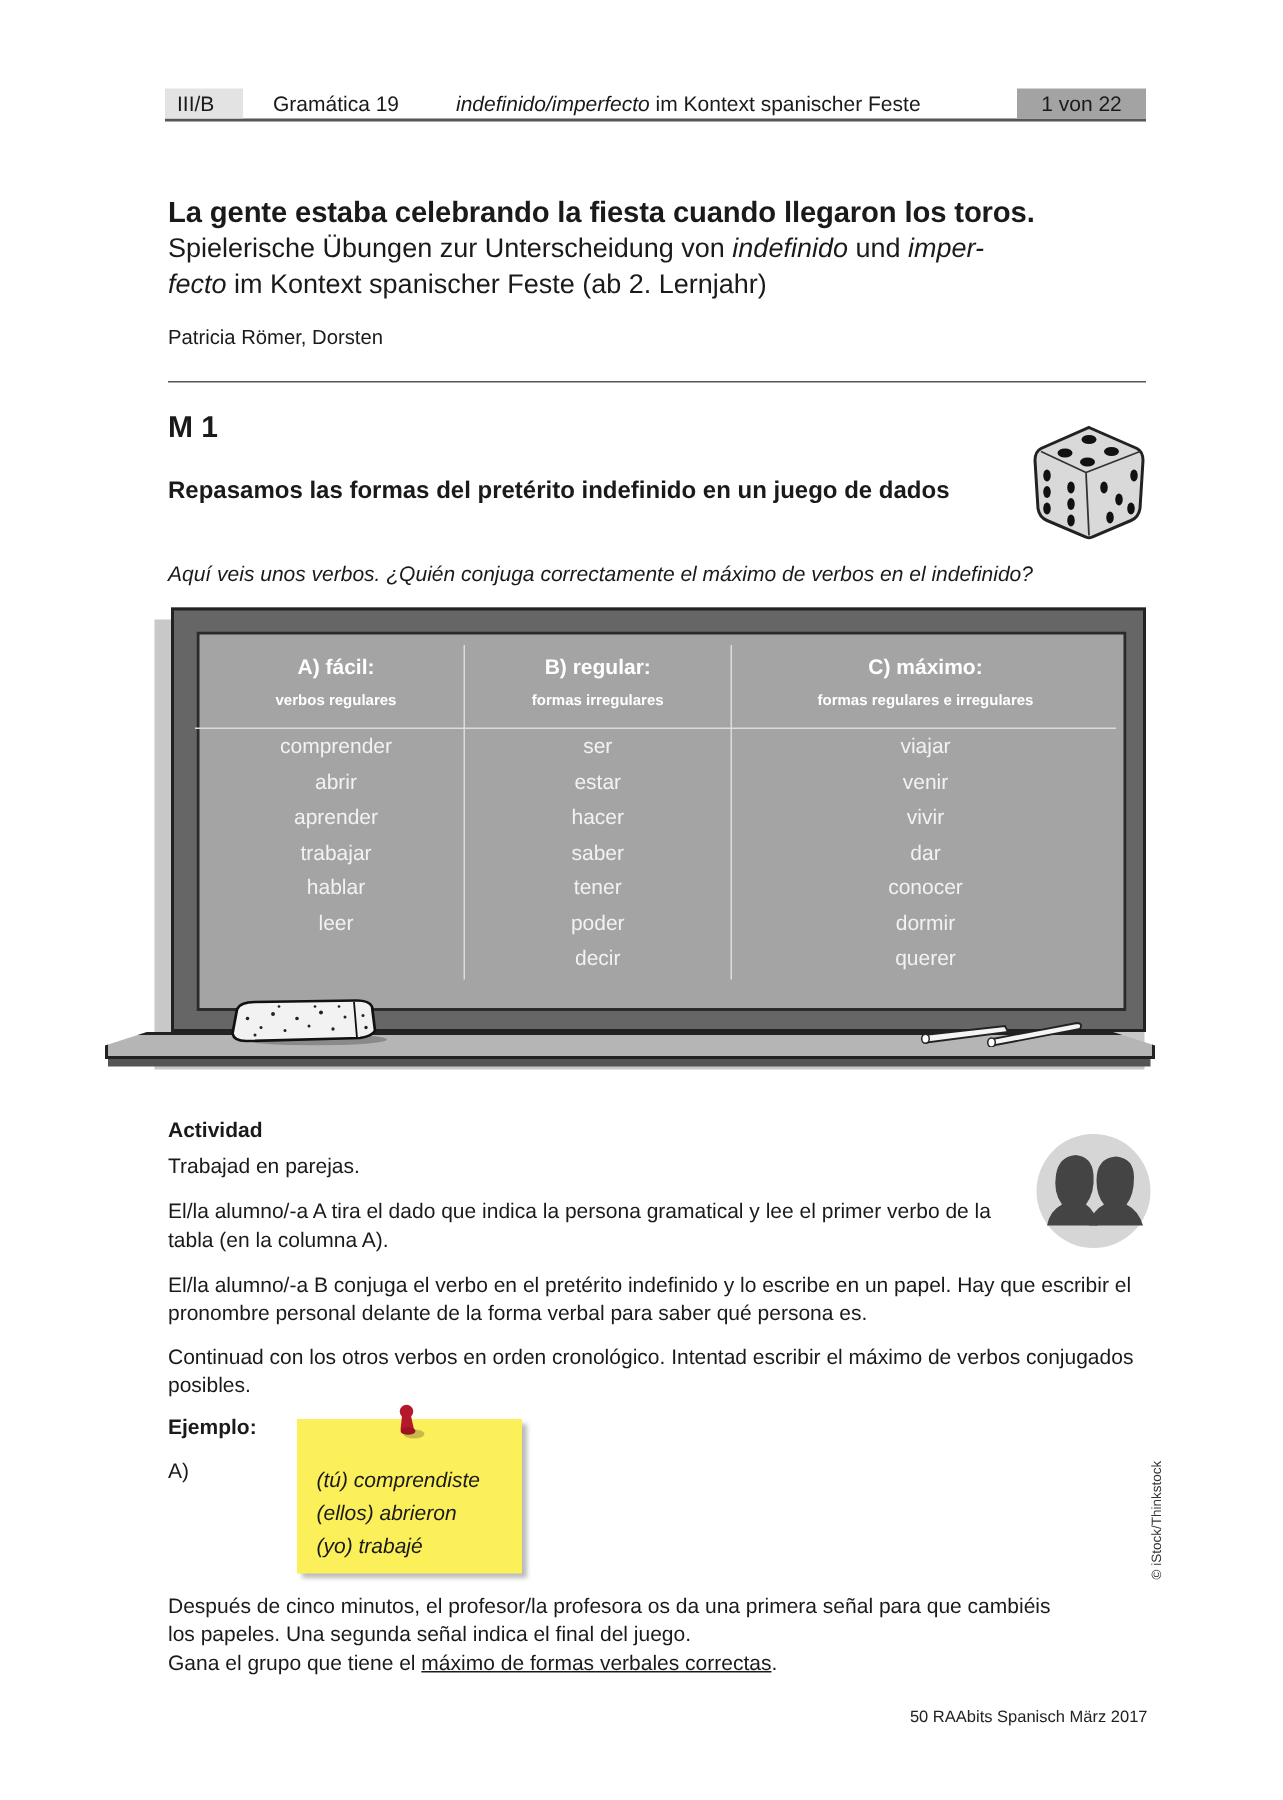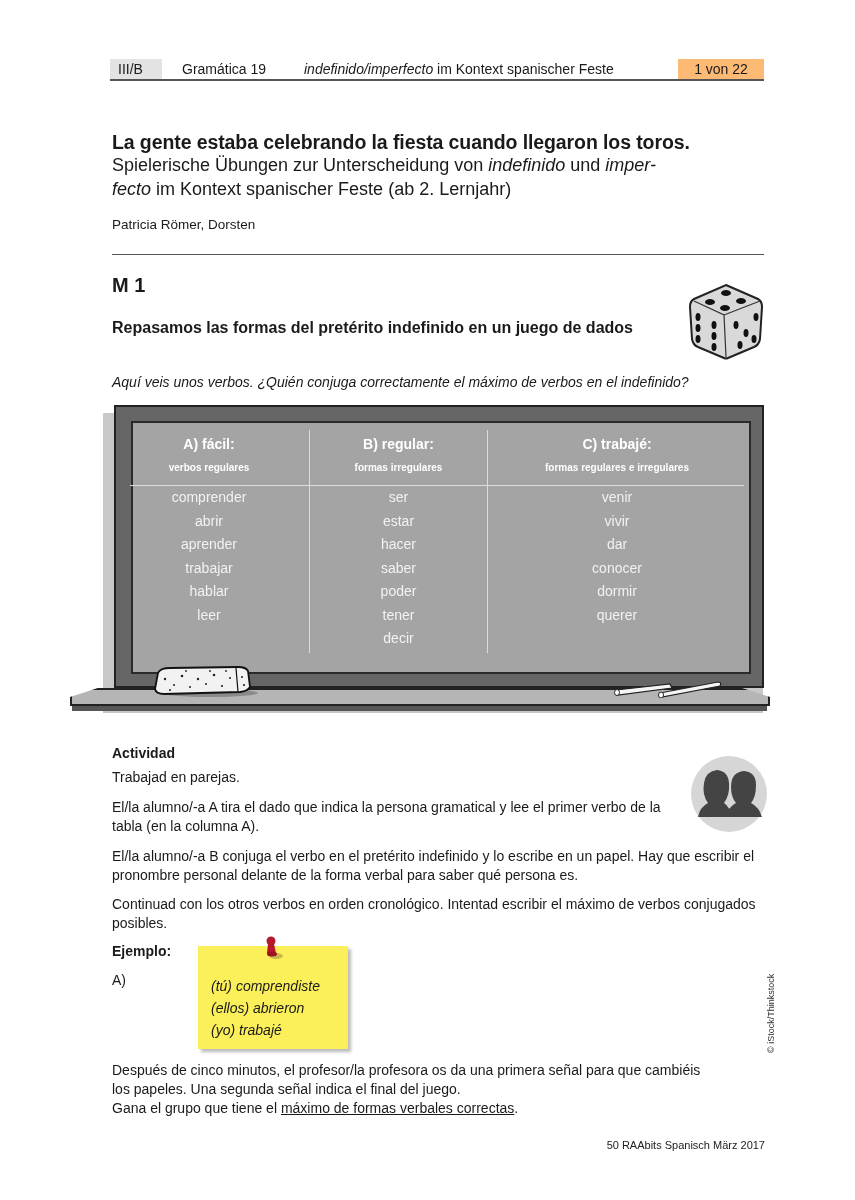--- a/index.html
+++ b/index.html
@@ -7,21 +7,21 @@
       width: 855px; height: 1200px; background: #ffffff; position: relative; overflow: hidden;
       font-family: "Liberation Sans", sans-serif; color: #1a1a1a;
     }
     .abs { position: absolute; }
 
     
     .hdr { left: 110px; top: 59px; width: 654px; height: 20px; border-bottom: 2px solid #555; }
     .hdr .sec { position: absolute; left: 0; top: 0; width: 52px; height: 20px; background: #e3e3e3; font-size: 14px; line-height: 20px; padding-left: 8px; box-sizing: border-box; }
     .hdr .gram { position: absolute; left: 72px; top: 0; font-size: 14px; line-height: 20px; }
     .hdr .topic { position: absolute; left: 194px; top: 0; font-size: 14px; line-height: 20px; }
-    .hdr .page { position: absolute; right: 0; top: 0; width: 86px; height: 20px; background: #fdba74; font-size: 14px; line-height: 20px; text-align: center; }
+    .hdr .page { position: absolute; right: 0; top: 0; width: 86px; height: 20px; background: #a3a3a3; font-size: 14px; line-height: 20px; text-align: center; }
 
     .title { left: 112px; top: 131px; font-size: 19.5px; font-weight: bold; letter-spacing: -0.1px; text-align: center; }
     .subtitle { left: 112px; top: 153px; width: 655px; font-size: 18px; line-height: 24px; text-align: justify; }
     .author { left: 112px; top: 217px; font-size: 13.5px; }
     .rule { left: 112px; top: 254px; width: 652px; height: 1px; background: #555; }
 
     .m1 { left: 112px; top: 274px; font-size: 20px; font-weight: bold; }
     .dice { left: 686px; top: 281px; width: 80px; height: 80px; }
     .sectitle { left: 112px; top: 317px; width: 560px; font-size: 16px; font-weight: bold; line-height: 21px; }
     .intro { left: 112px; top: 374px; font-size: 14px; font-style: italic; }
@@ -30,21 +30,21 @@
     .board-shadow { left: 103px; top: 413px; width: 660px; height: 300px; background: #c8c8c8; }
     .board-frame { left: 114px; top: 405px; width: 650px; height: 283px; background: #666; border: 2px solid #222; box-sizing: border-box; }
     .board-inner { left: 131px; top: 421px; width: 620px; height: 253px; background: #a4a4a4; border: 2px solid #2a2a2a; box-sizing: border-box; }
     .ledge { left: 70px; top: 688px; width: 700px; height: 18px; background: #b5b5b5; border: 2px solid #222; box-sizing: border-box; clip-path: polygon(4% 0, 96% 0, 100% 50%, 100% 100%, 0 100%, 0 50%); }
     .ledge-bottom { left: 72px; top: 703px; width: 695px; height: 8px; background: #555; }
 
     .col { position: absolute; top: 432px; text-align: center; color: #fff; }
     .col .h1 { font-size: 14px; font-weight: bold; height: 24px; line-height: 24px; }
     .col .h2 { font-size: 10px; font-weight: bold; height: 24px; line-height: 24px; }
     .col .v { font-size: 14px; height: 23.5px; line-height: 23.5px; color: #f2f2f2; }
-    .colA { left: 120px; width: 178px; }
+    .colA { left: 135px; width: 178px; }
     .colB { left: 310px; width: 177px; }
     .colC { left: 488px; width: 258px; }
     .hline { left: 130px; top: 485px; width: 614px; height: 1px; background: #dcdcdc; }
     .vline { position: absolute; top: 430px; width: 1px; height: 223px; background: #dcdcdc; }
 
     .eraser { left: 150px; top: 665px; width: 110px; height: 32px; }
     .chalk { left: 610px; top: 678px; width: 120px; height: 20px; }
 
     
     .act-h { left: 112px; top: 745px; font-size: 14px; font-weight: bold; }
@@ -129,27 +129,28 @@
   <div class="v">hablar</div>
   <div class="v">leer</div>
 </div>
 <div class="col colB">
   <div class="h1">B) regular:</div>
   <div class="h2" style="margin-bottom:6px">formas irregulares</div>
   <div class="v">ser</div>
   <div class="v">estar</div>
   <div class="v">hacer</div>
   <div class="v">saber</div>
+  <div class="v">tener</div>
   <div class="v">poder</div>
-  <div class="v">tener</div>
   <div class="v">decir</div>
 </div>
 <div class="col colC">
-  <div class="h1">C) trabajé:</div>
+  <div class="h1">C) máximo:</div>
   <div class="h2" style="margin-bottom:6px">formas regulares e irregulares</div>
+  <div class="v">viajar</div>
   <div class="v">venir</div>
   <div class="v">vivir</div>
   <div class="v">dar</div>
   <div class="v">conocer</div>
   <div class="v">dormir</div>
   <div class="v">querer</div>
 </div>
 
 <svg class="abs eraser" viewBox="0 0 110 32">
   <ellipse cx="60" cy="28" rx="48" ry="4" fill="#8a8a8a"></ellipse>

